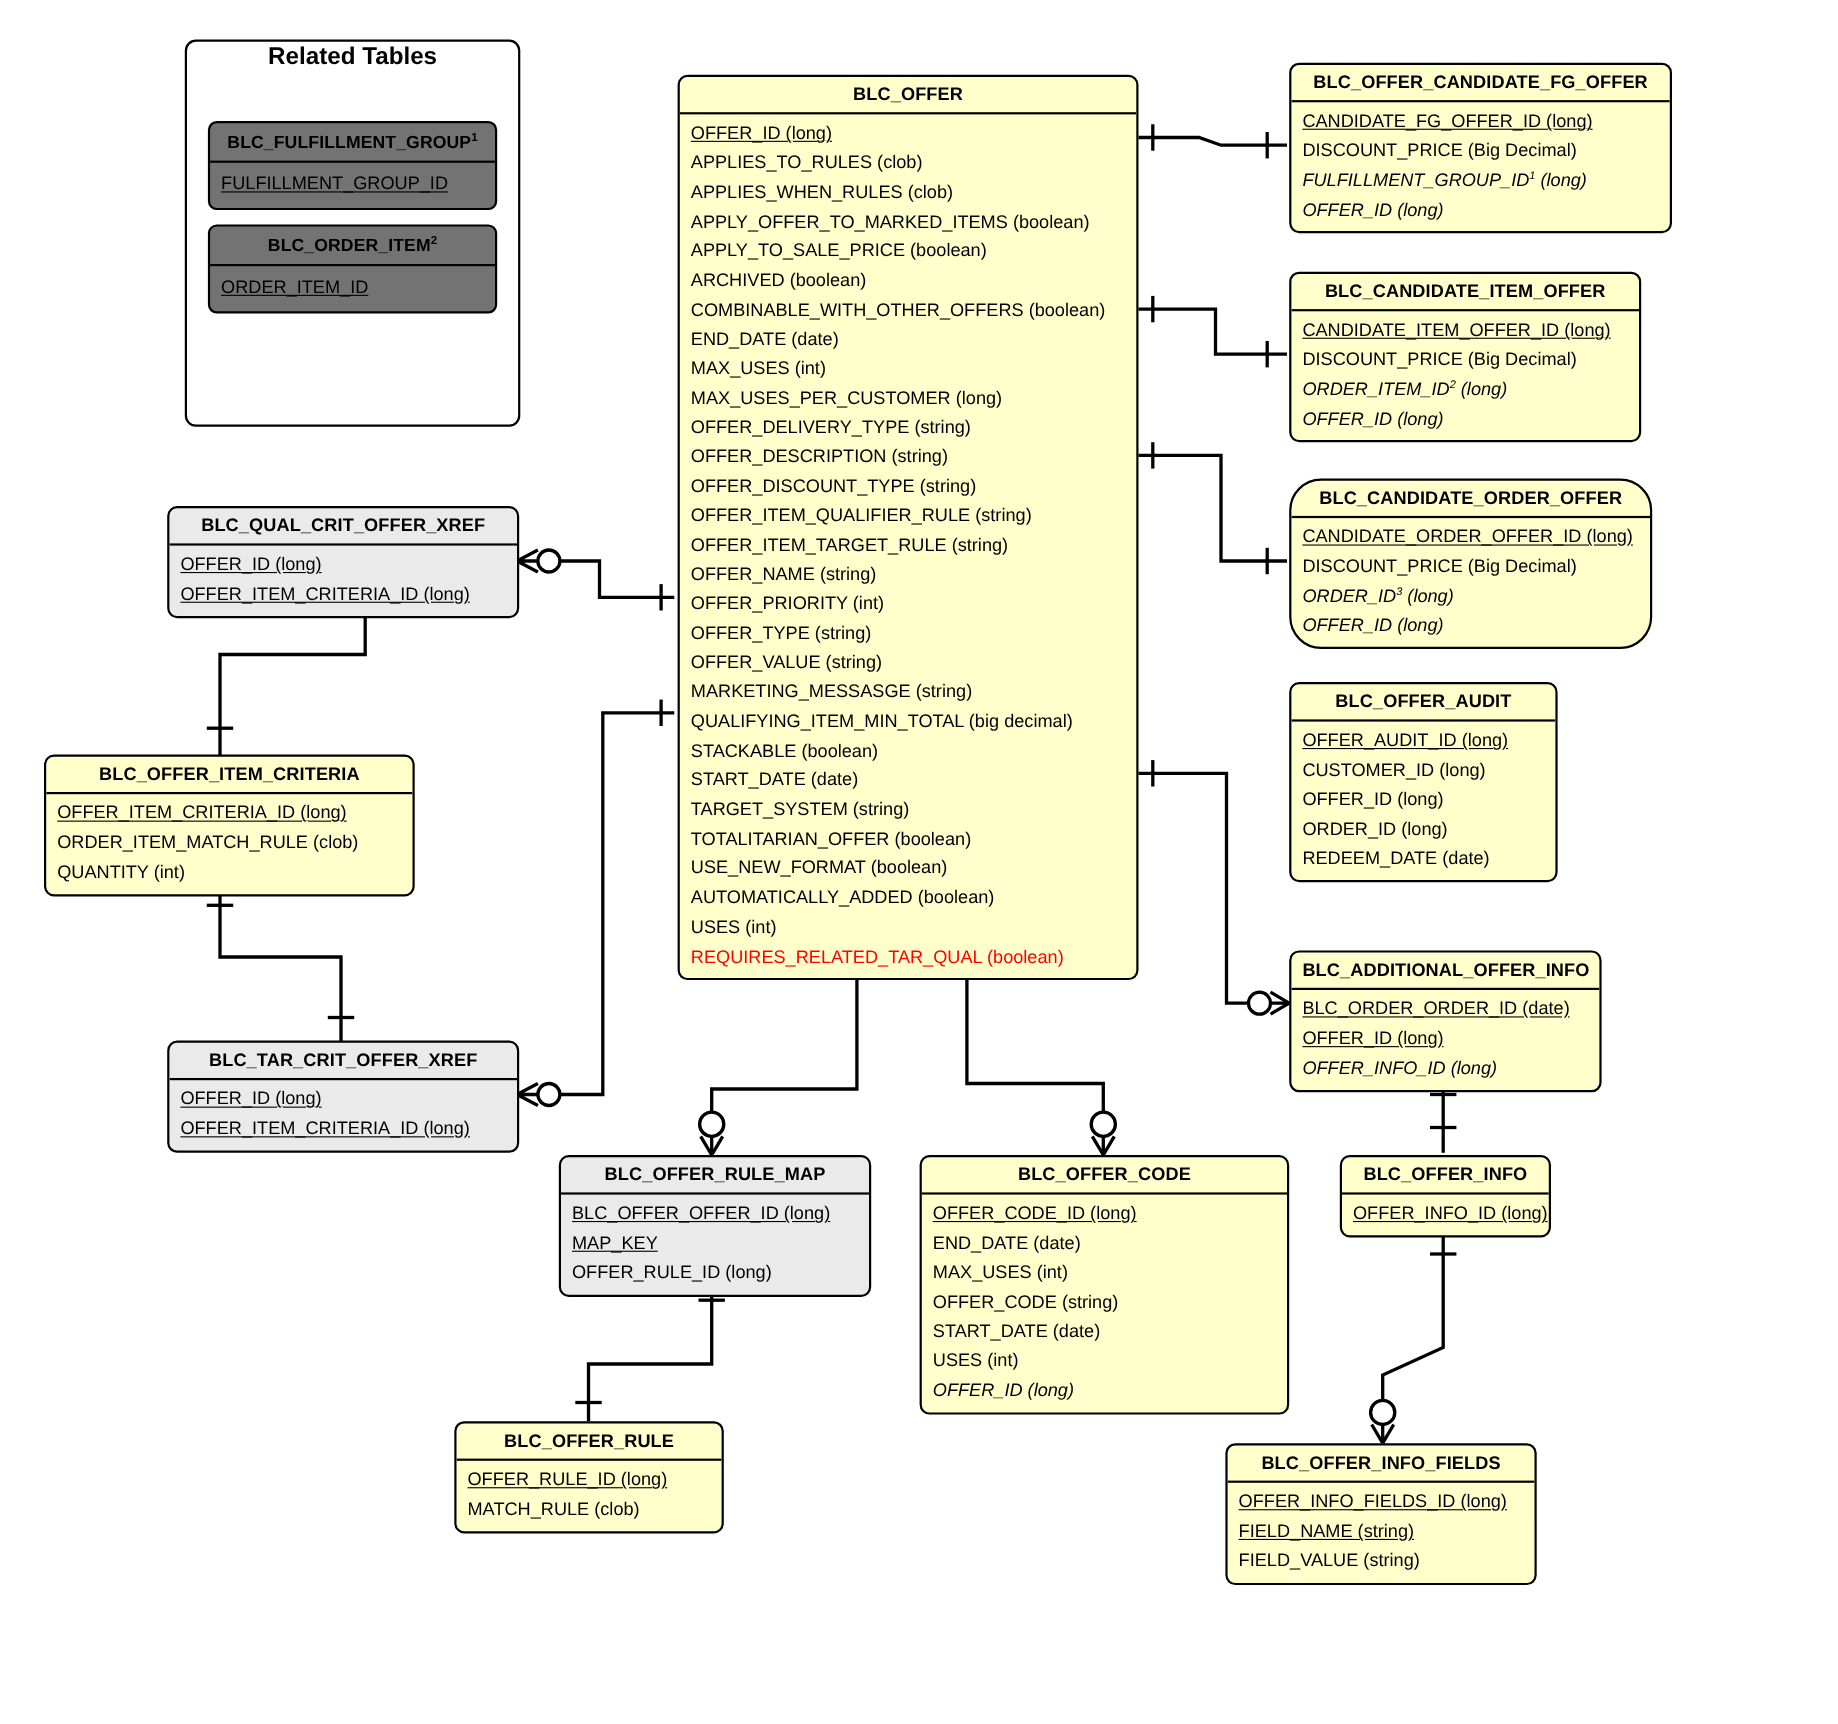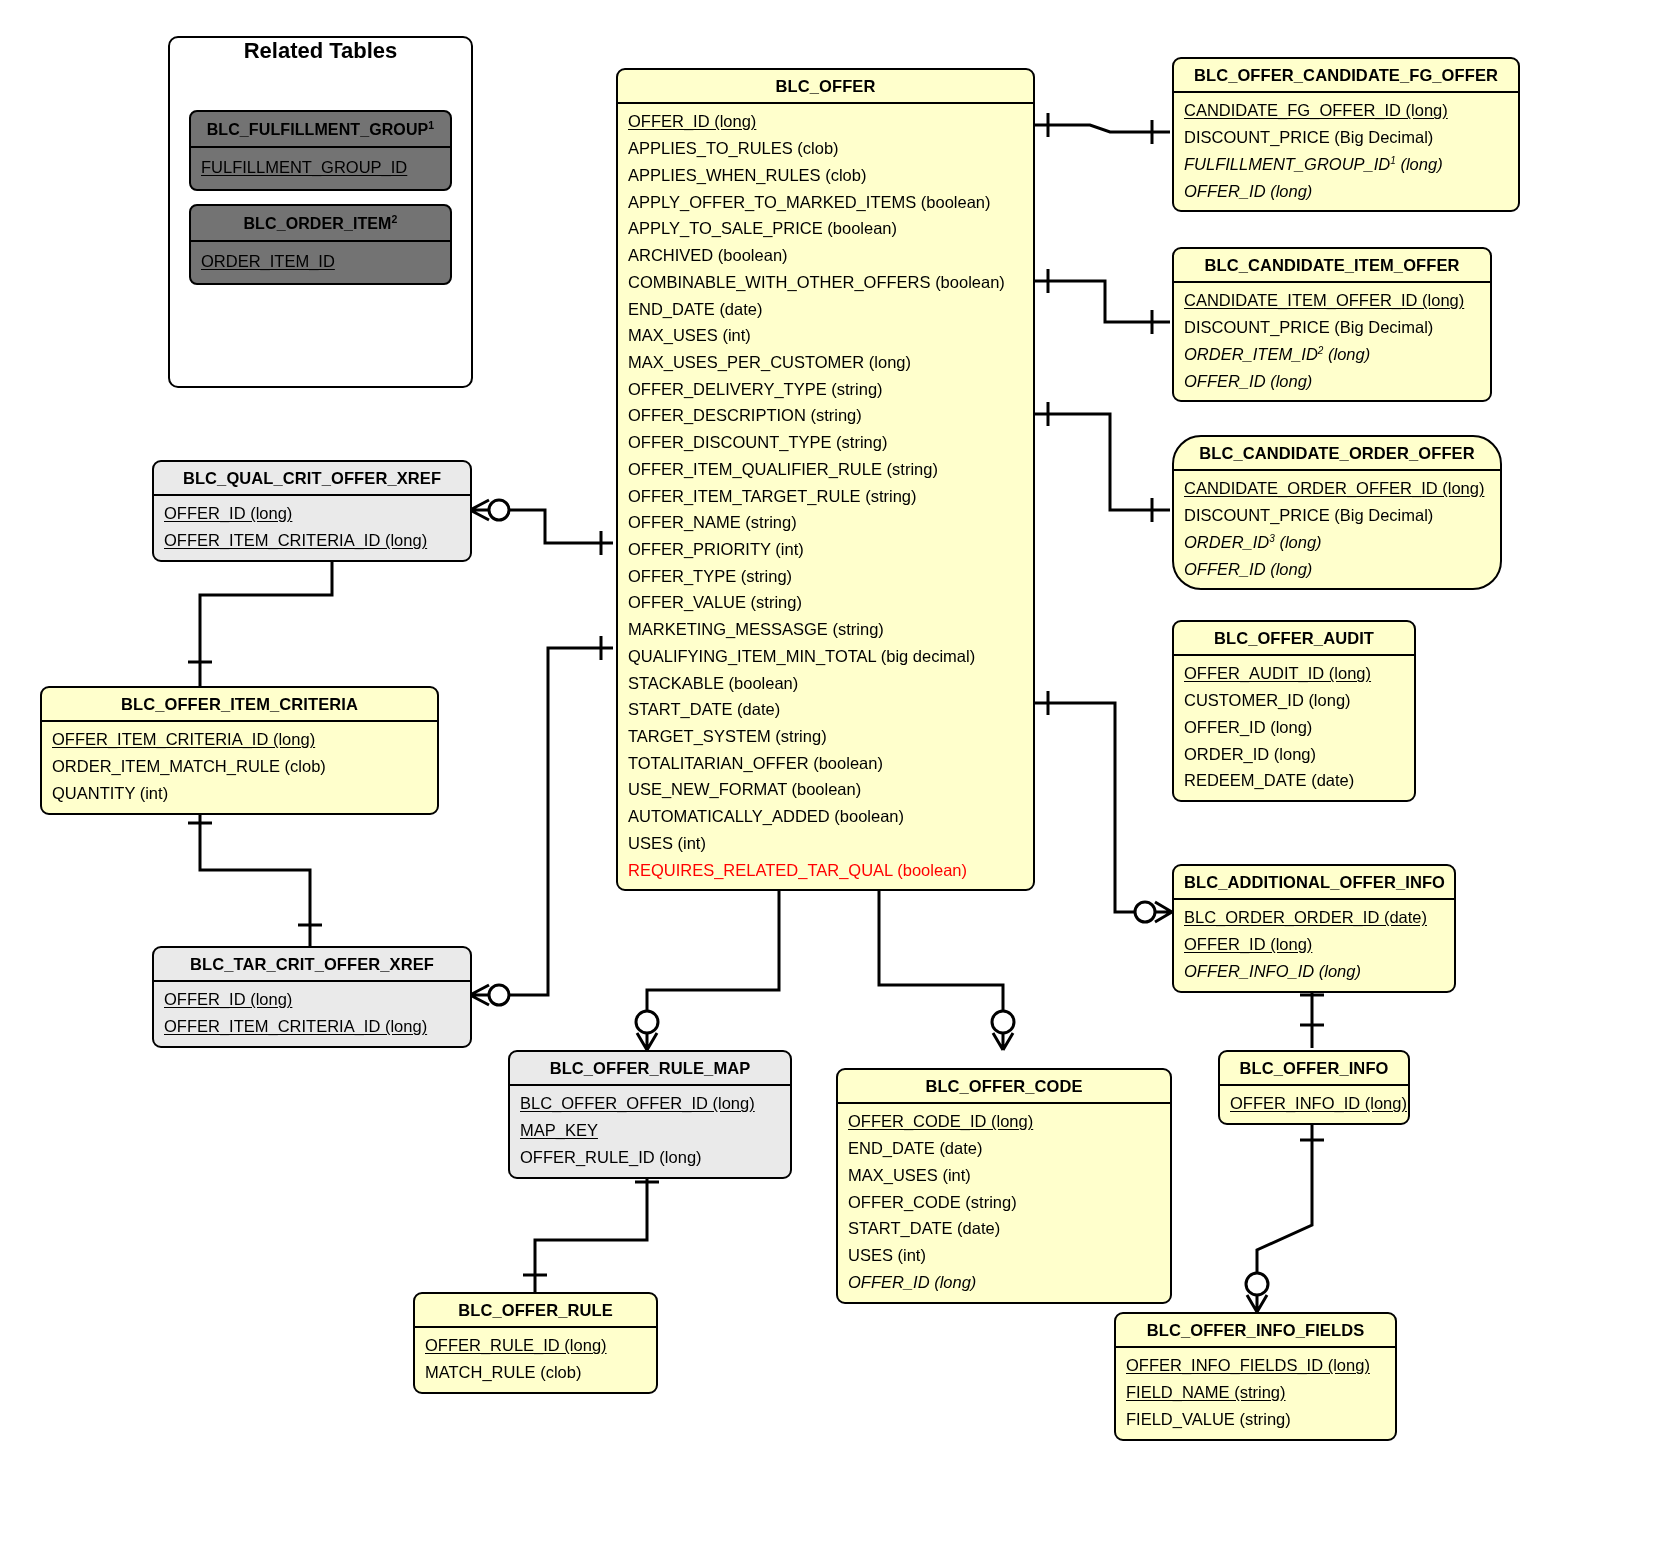--- a/index.html
+++ b/index.html
@@ -252,21 +252,21 @@
   </div>
 
   <div class="entity gray" style="left:152px; top:460px; width:320px;">
     <div class="ent-title">BLC_QUAL_CRIT_OFFER_XREF</div>
     <div class="ent-body">
       <div class="attr pk">OFFER_ID (long)</div>
       <div class="attr pk">OFFER_ITEM_CRITERIA_ID (long)</div>
     </div>
   </div>
 
-  <div class="entity" style="left:40px; top:686px; width:399px;">
+  <div class="entity" style="left:40px; top:686px; width:337px;">
     <div class="ent-title">BLC_OFFER_ITEM_CRITERIA</div>
     <div class="ent-body">
       <div class="attr pk">OFFER_ITEM_CRITERIA_ID (long)</div>
       <div class="attr">ORDER_ITEM_MATCH_RULE (clob)</div>
       <div class="attr">QUANTITY (int)</div>
     </div>
   </div>
 
   <div class="entity gray" style="left:152px; top:946px; width:320px;">
     <div class="ent-title">BLC_TAR_CRIT_OFFER_XREF</div>
@@ -278,21 +278,21 @@
 
   <div class="entity gray" style="left:508px; top:1050px; width:284px;">
     <div class="ent-title">BLC_OFFER_RULE_MAP</div>
     <div class="ent-body">
       <div class="attr pk">BLC_OFFER_OFFER_ID (long)</div>
       <div class="attr pk">MAP_KEY</div>
       <div class="attr">OFFER_RULE_ID (long)</div>
     </div>
   </div>
 
-  <div class="entity" style="left:836px; top:1050px; width:336px;margin-top:18px;">
+  <div class="entity" style="left:836px; top:1050px; width:336px;">
     <div class="ent-title">BLC_OFFER_CODE</div>
     <div class="ent-body">
       <div class="attr pk">OFFER_CODE_ID (long)</div>
       <div class="attr">END_DATE (date)</div>
       <div class="attr">MAX_USES (int)</div>
       <div class="attr">OFFER_CODE (string)</div>
       <div class="attr">START_DATE (date)</div>
       <div class="attr">USES (int)</div>
       <div class="attr fk">OFFER_ID (long)</div>
     </div>

